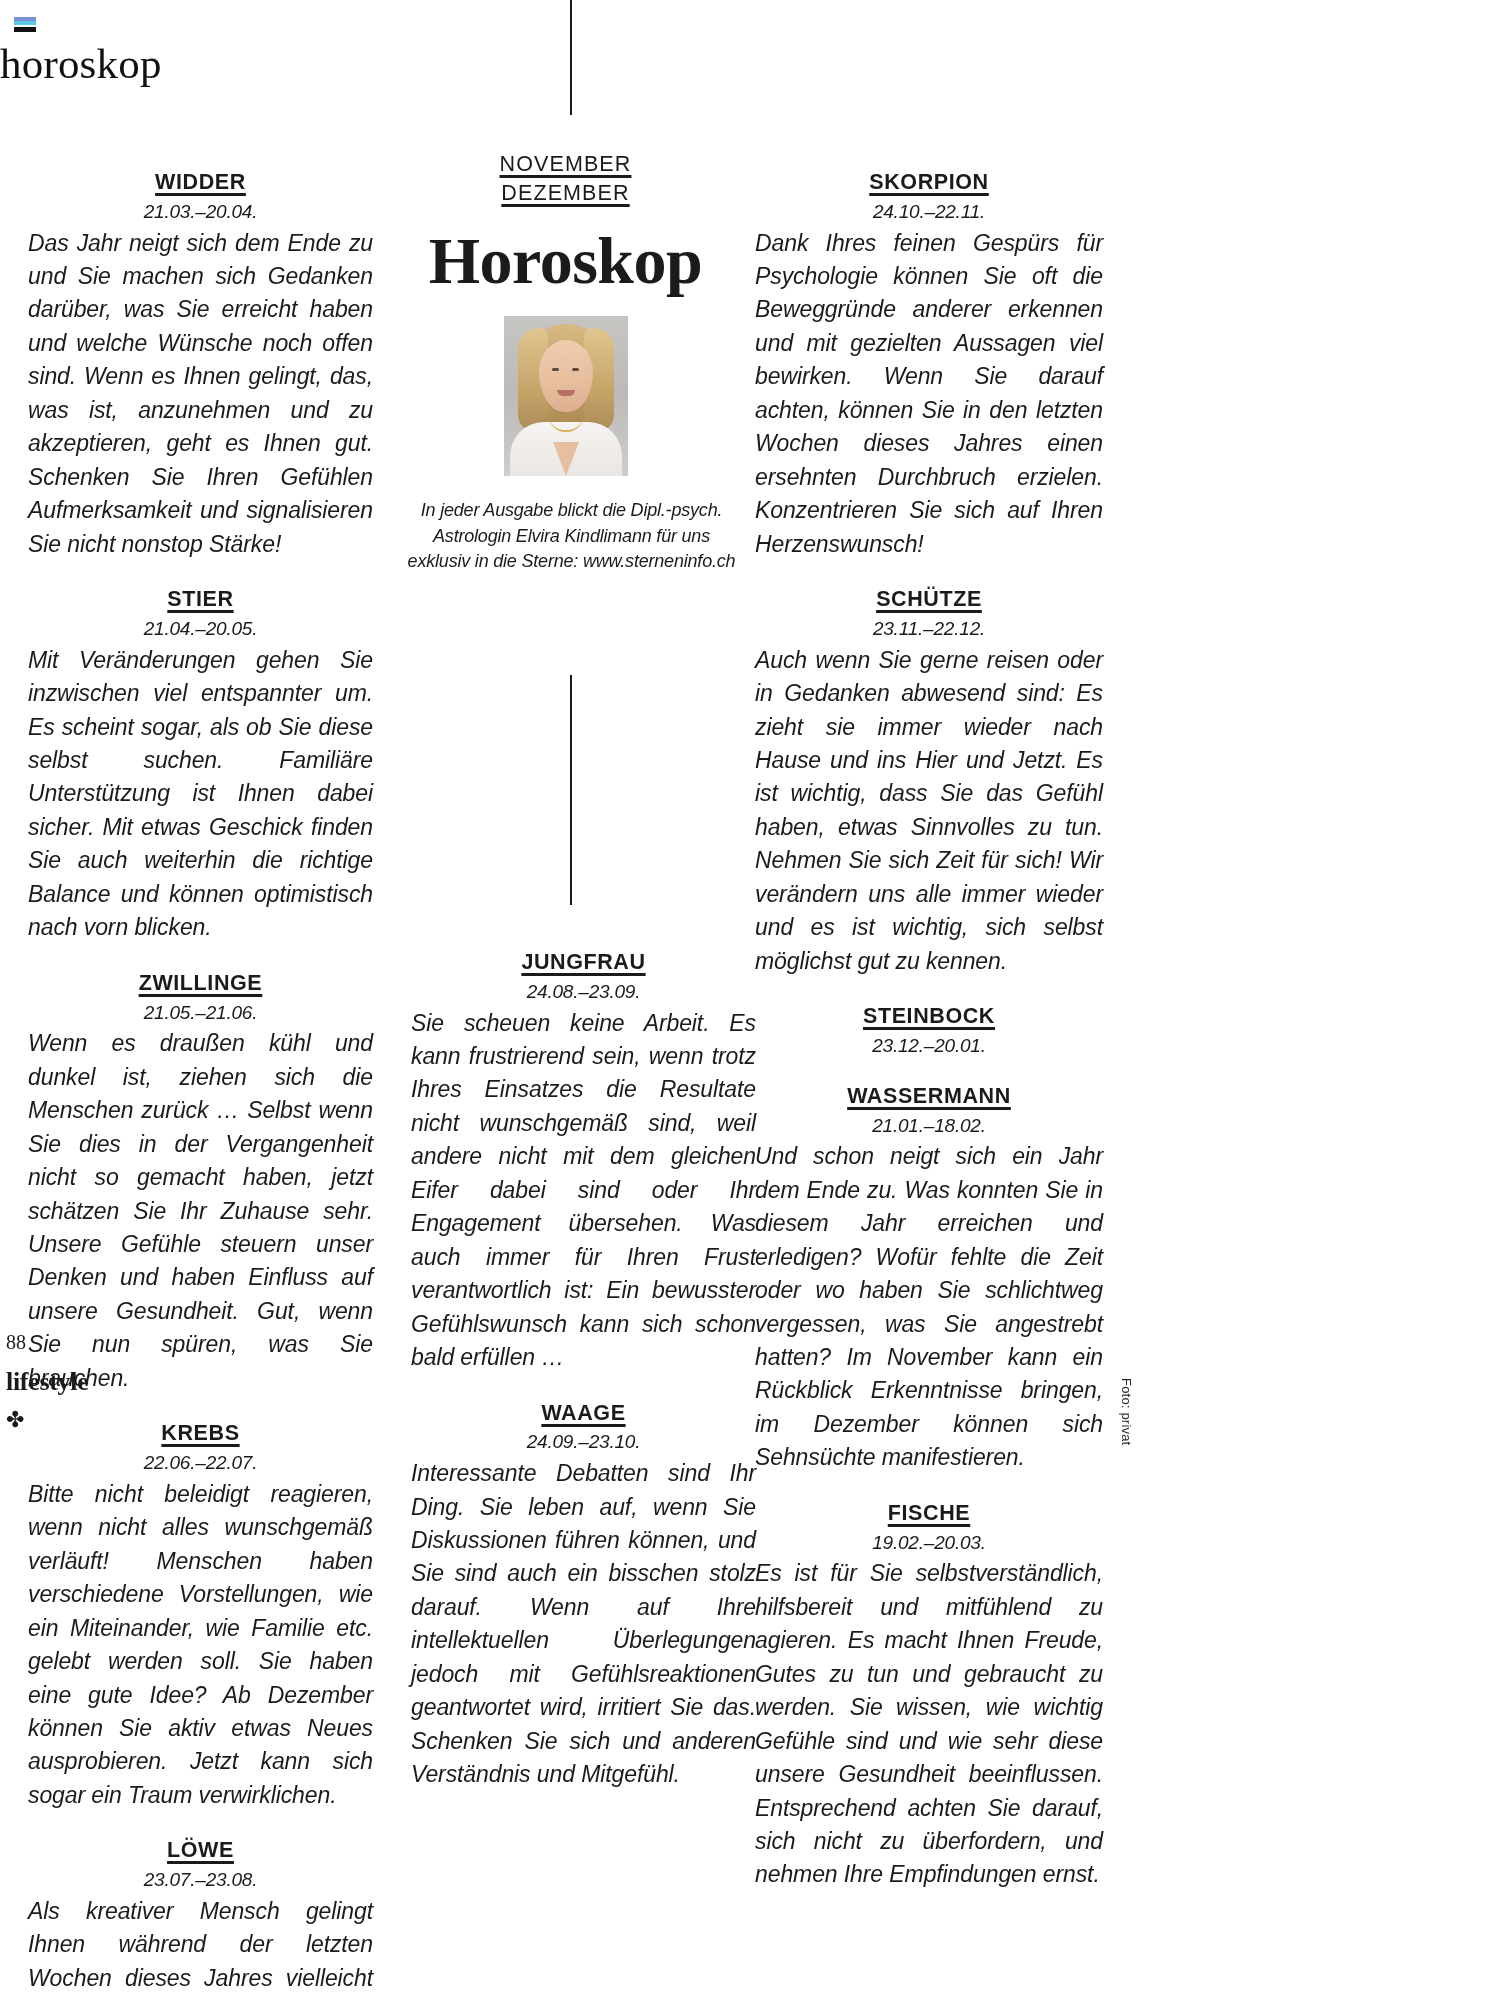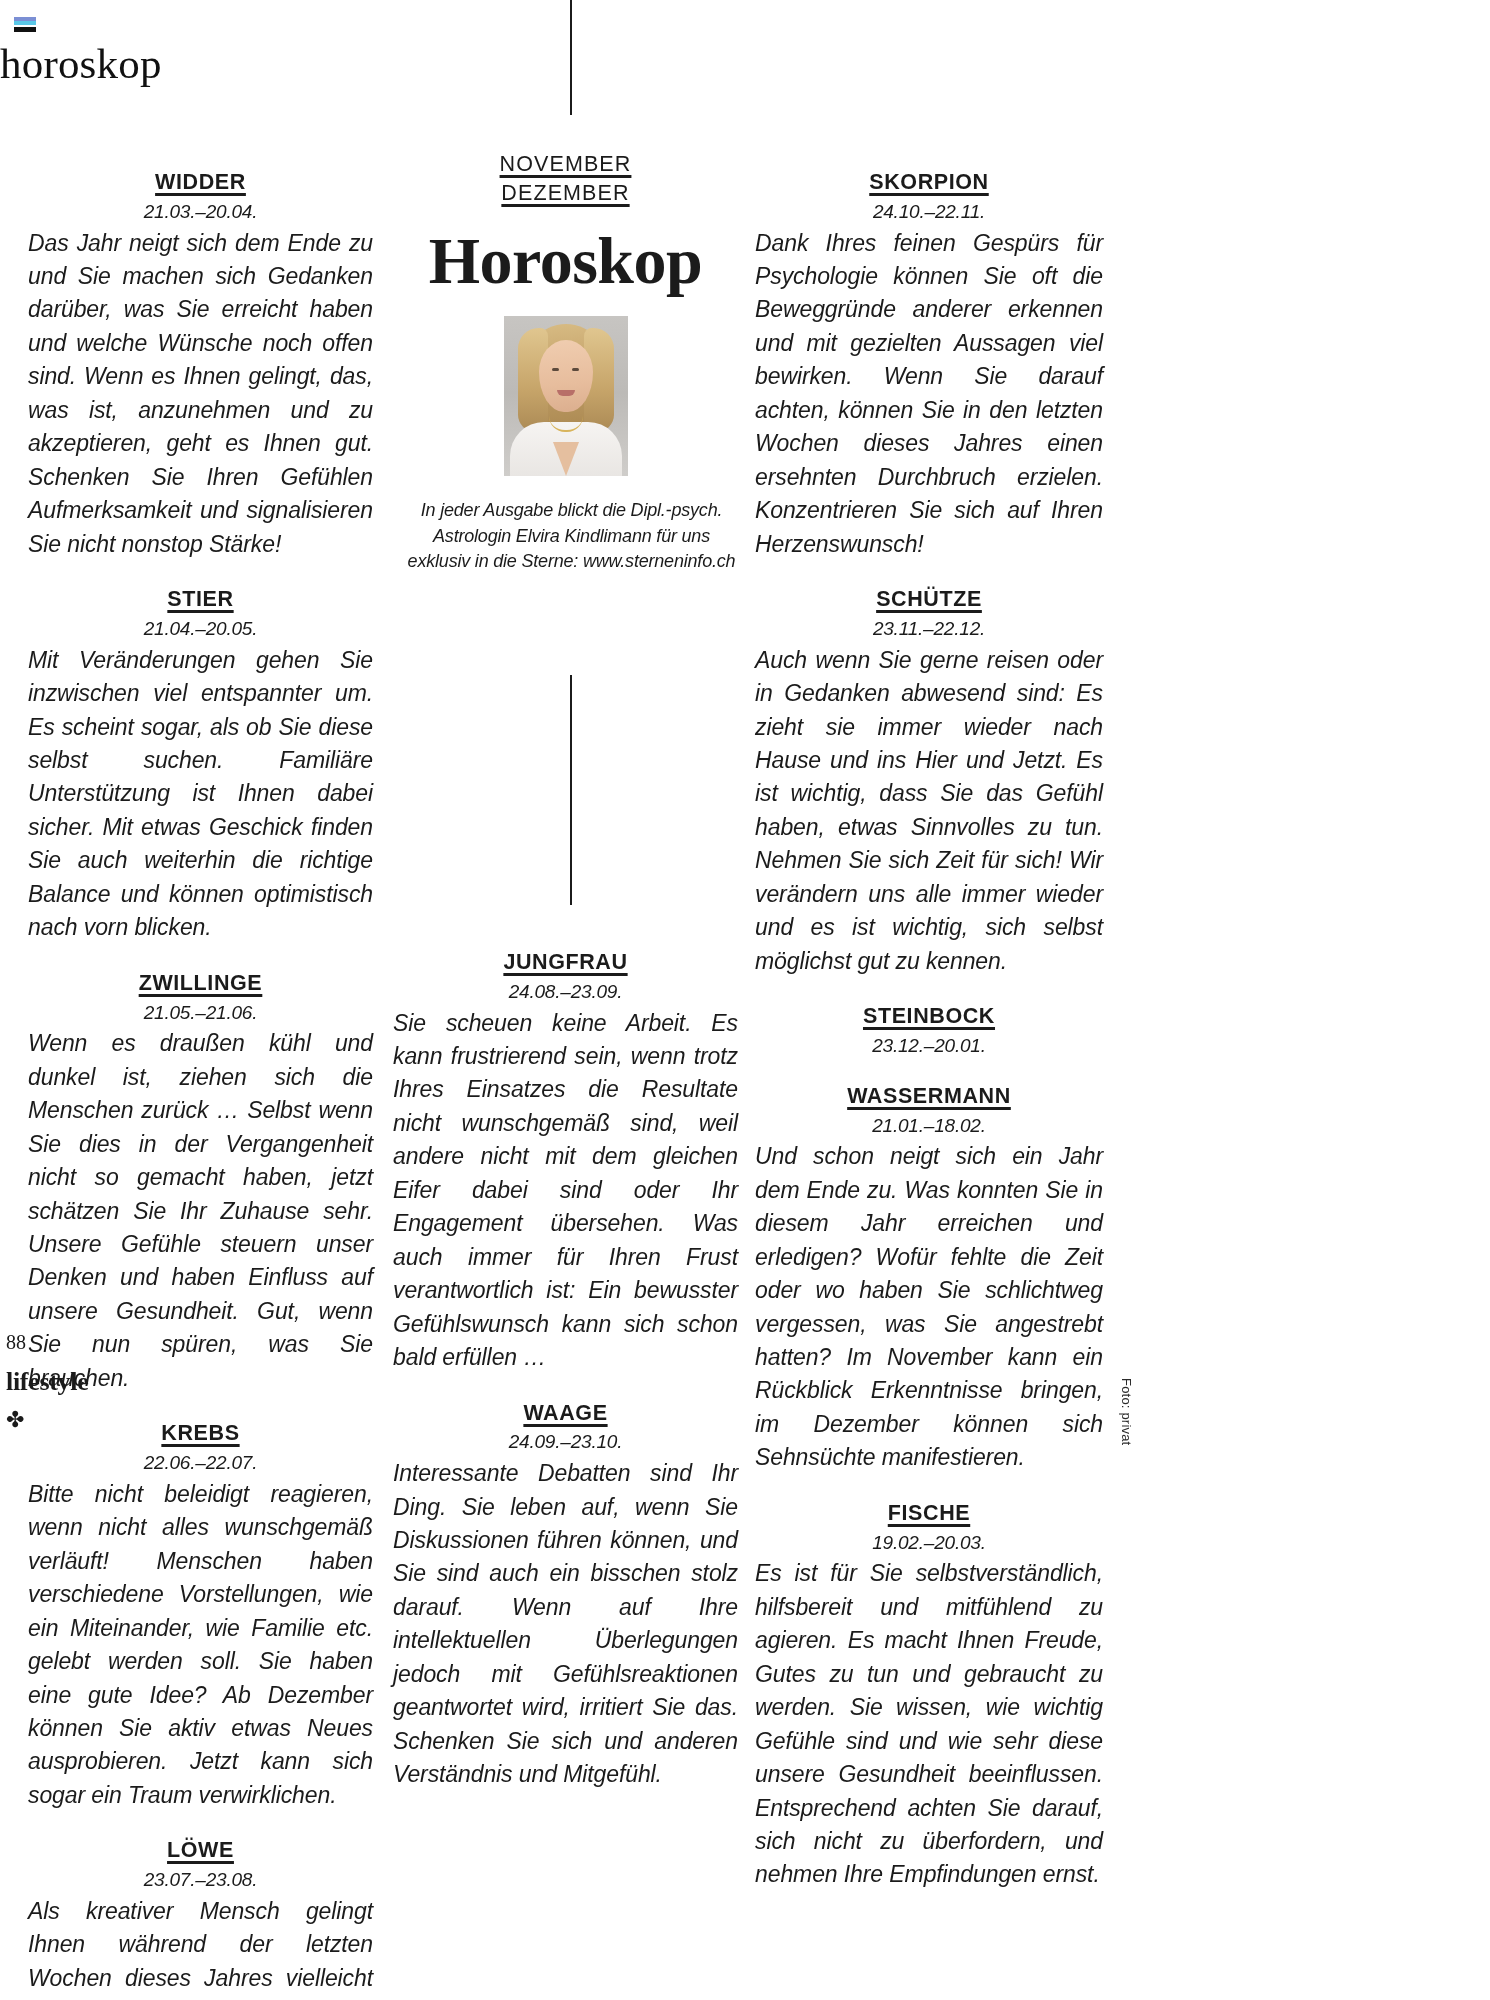--- a/index.html
+++ b/index.html
@@ -70,21 +70,21 @@
     width: 1490px;
     height: 1464px;
   }
 
   .col {
     position: absolute;
     top: 150px;
     margin-top: 20px;
   }
   .col-left  { left: 28px;  width: 345px; }
-  .col-mid   { left: 393px; width: 345px; }
+  .col-mid   { left: 411px; width: 345px; }
   .col-right { left: 755px; width: 348px; }
 
   
   .sign { margin-bottom: 26px; }
   .sign-name {
     text-align: center;
     font-weight: 700;
     font-size: 21.5px;
     letter-spacing: 0.6px;
     text-decoration: underline;

